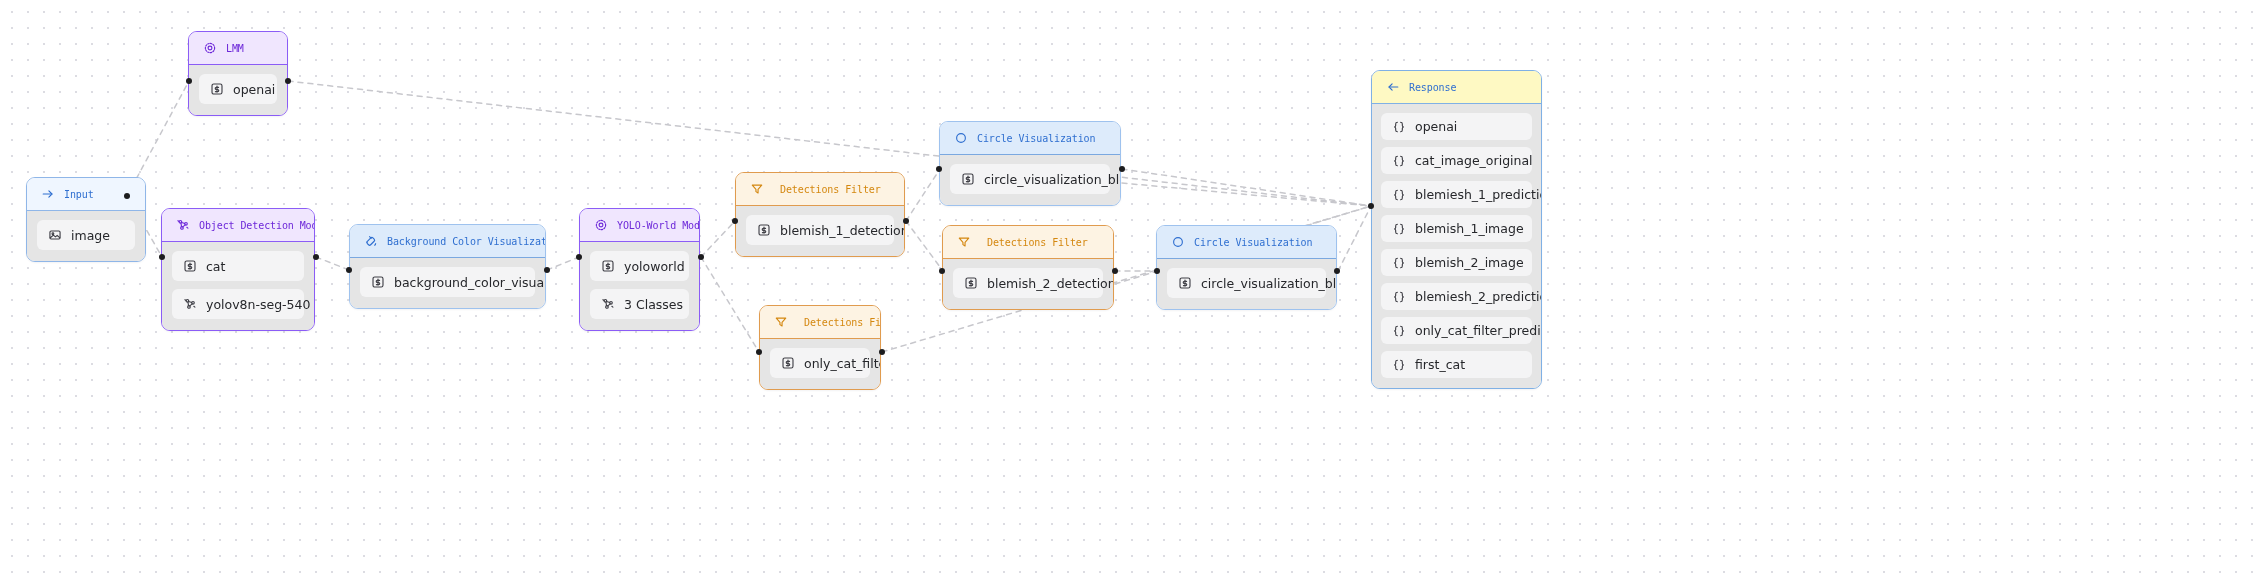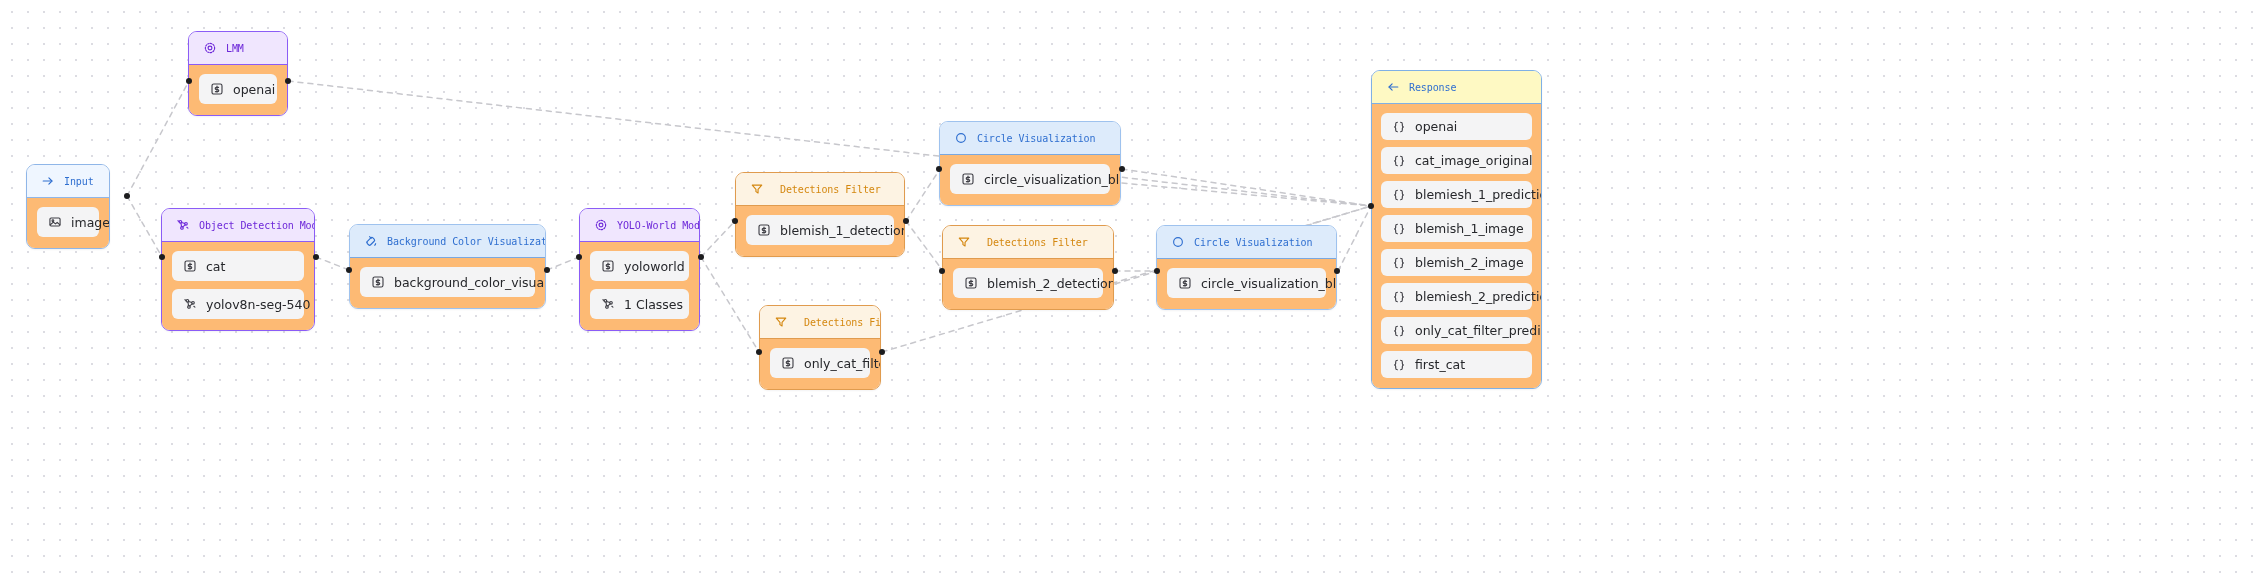--- a/index.html
+++ b/index.html
@@ -41,21 +41,21 @@
     font-size: 10px;
     letter-spacing: -0.1px;
     white-space: nowrap;
     border-bottom: 1.4px solid transparent;
   }
   .node-body {
     padding: 9px 10px 11px 10px;
     display: flex;
     flex-direction: column;
     gap: 8px;
-    background: #fdba74;
+    background: #e5e5e5;
   }
   .field {
     display: flex;
     align-items: center;
     gap: 9px;
     background: #f4f4f5;
     border-radius: 6px;
     height: 30px;
     padding: 0 11px;
     font-size: 12.5px;
@@ -140,21 +140,21 @@
               <svg width="14" height="14" viewBox="0 0 16 16" fill="none" stroke="#3f3f46" stroke-width="1.3" stroke-linecap="round" stroke-linejoin="round">
                 <rect x="2.3" y="2.3" width="11.4" height="11.4" rx="2"></rect>
                 <path d="M8 4.6v6.8"></path>
                 <path d="M9.8 6.2H7.2a1.2 1.2 0 0 0 0 2.4h1.6a1.2 1.2 0 0 1 0 2.4H6.2"></path>
               </svg>
             </span>
             <span>openai</span>
           </div>
         </div>
       </div>
-      <div class="node t-blue" style="left: 26px; top: 164px; width: 84px; min-height: 70px;">
+      <div class="node t-blue" style="left: 26px; top: 177px; width: 120px; min-height: 70px;">
         <div class="node-head">
           <span class="head-ico">
             <svg width="14" height="14" viewBox="0 0 16 16" fill="none" stroke="#2f6fd0" stroke-width="1.3" stroke-linecap="round" stroke-linejoin="round">
               <path d="M2.5 8h10"></path>
               <path d="M9 4.5 12.5 8 9 11.5"></path>
             </svg>
           </span>
           <span>Input</span>
         </div>
         <div class="node-body">
@@ -256,21 +256,21 @@
           <div class="field">
             <span class="field-ico">
               <svg width="14" height="14" viewBox="0 0 16 16" fill="none" stroke="#3f3f46" stroke-width="1.3" stroke-linecap="round" stroke-linejoin="round">
                 <circle cx="5" cy="4.3" r="1.5"></circle>
                 <circle cx="11.4" cy="6.6" r="1.5"></circle>
                 <circle cx="6.8" cy="11.4" r="1.5"></circle>
                 <path d="M6.4 5.1 10.1 6.2M10.6 7.9 7.7 10.2M5.6 5.7 6.4 10"></path>
                 <path d="M2.2 3.1 3.6 3.9M13.6 11.6 12.4 10.6"></path>
               </svg>
             </span>
-            <span>1 Classes</span>
+            <span>3 Classes</span>
           </div>
         </div>
       </div>
       <div class="node t-orange" style="left: 735px; top: 172px; width: 170px; min-height: 69px;">
         <div class="node-head">
           <span class="head-ico">
             <svg width="14" height="14" viewBox="0 0 16 16" fill="none" stroke="#d4870f" stroke-width="1.3" stroke-linecap="round" stroke-linejoin="round">
               <path d="M2.6 3.6h10.8L9.2 8.4v4.2L6.8 11V8.4Z"></path>
             </svg>
           </span>

